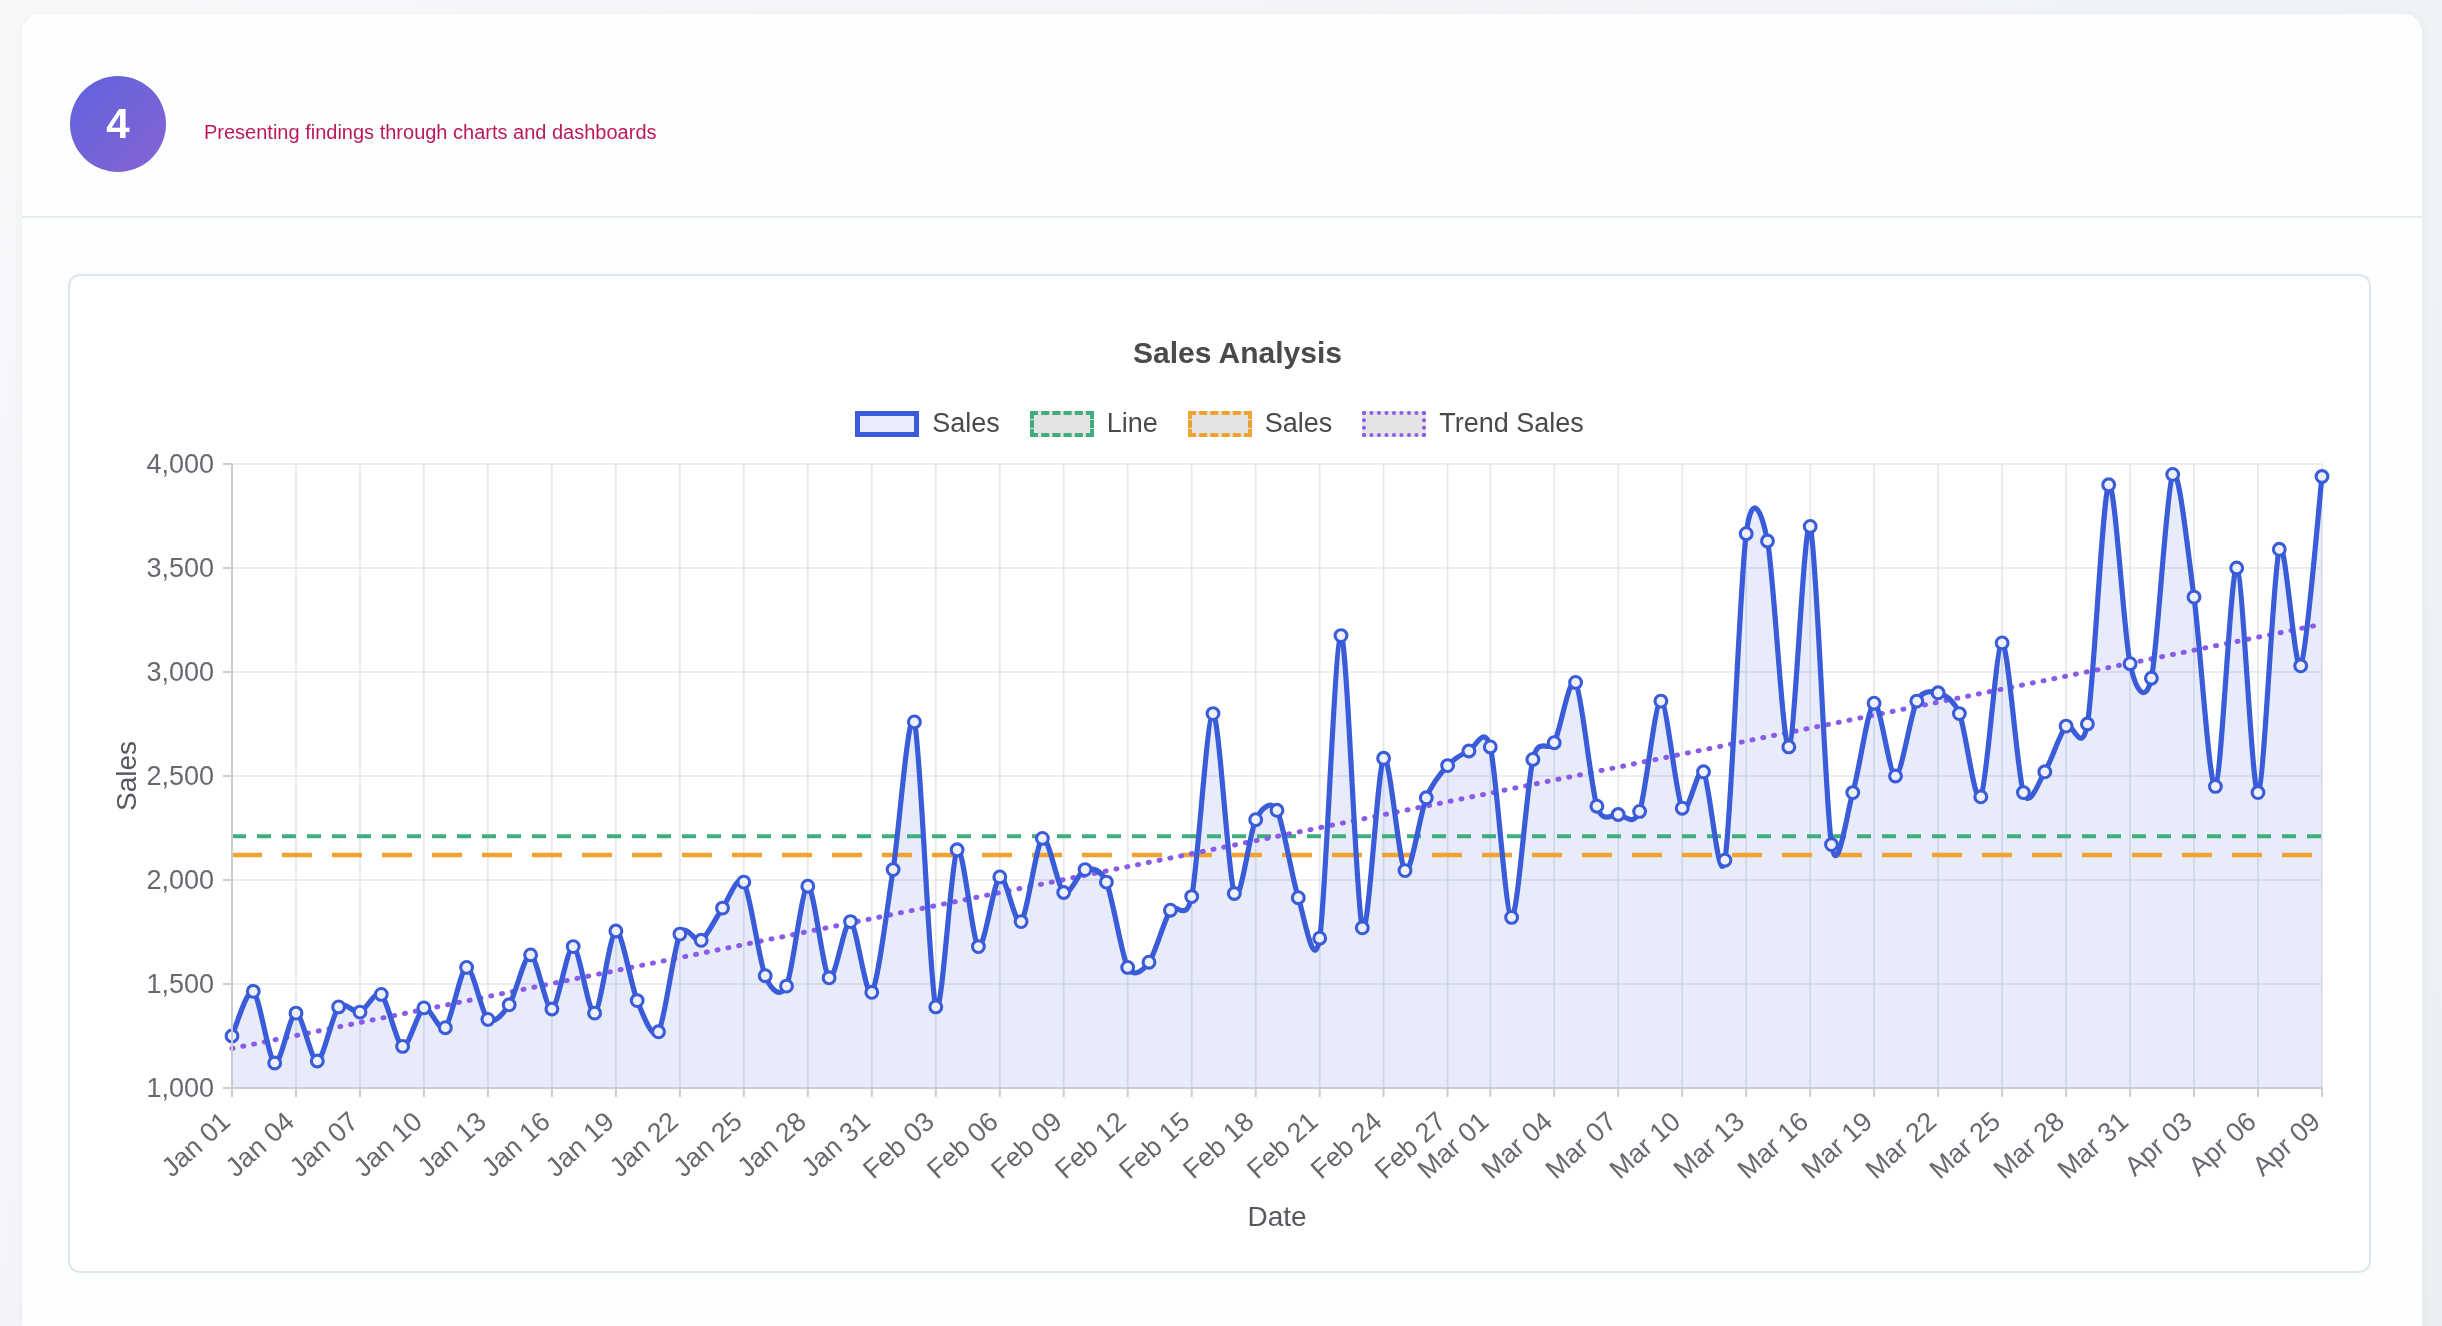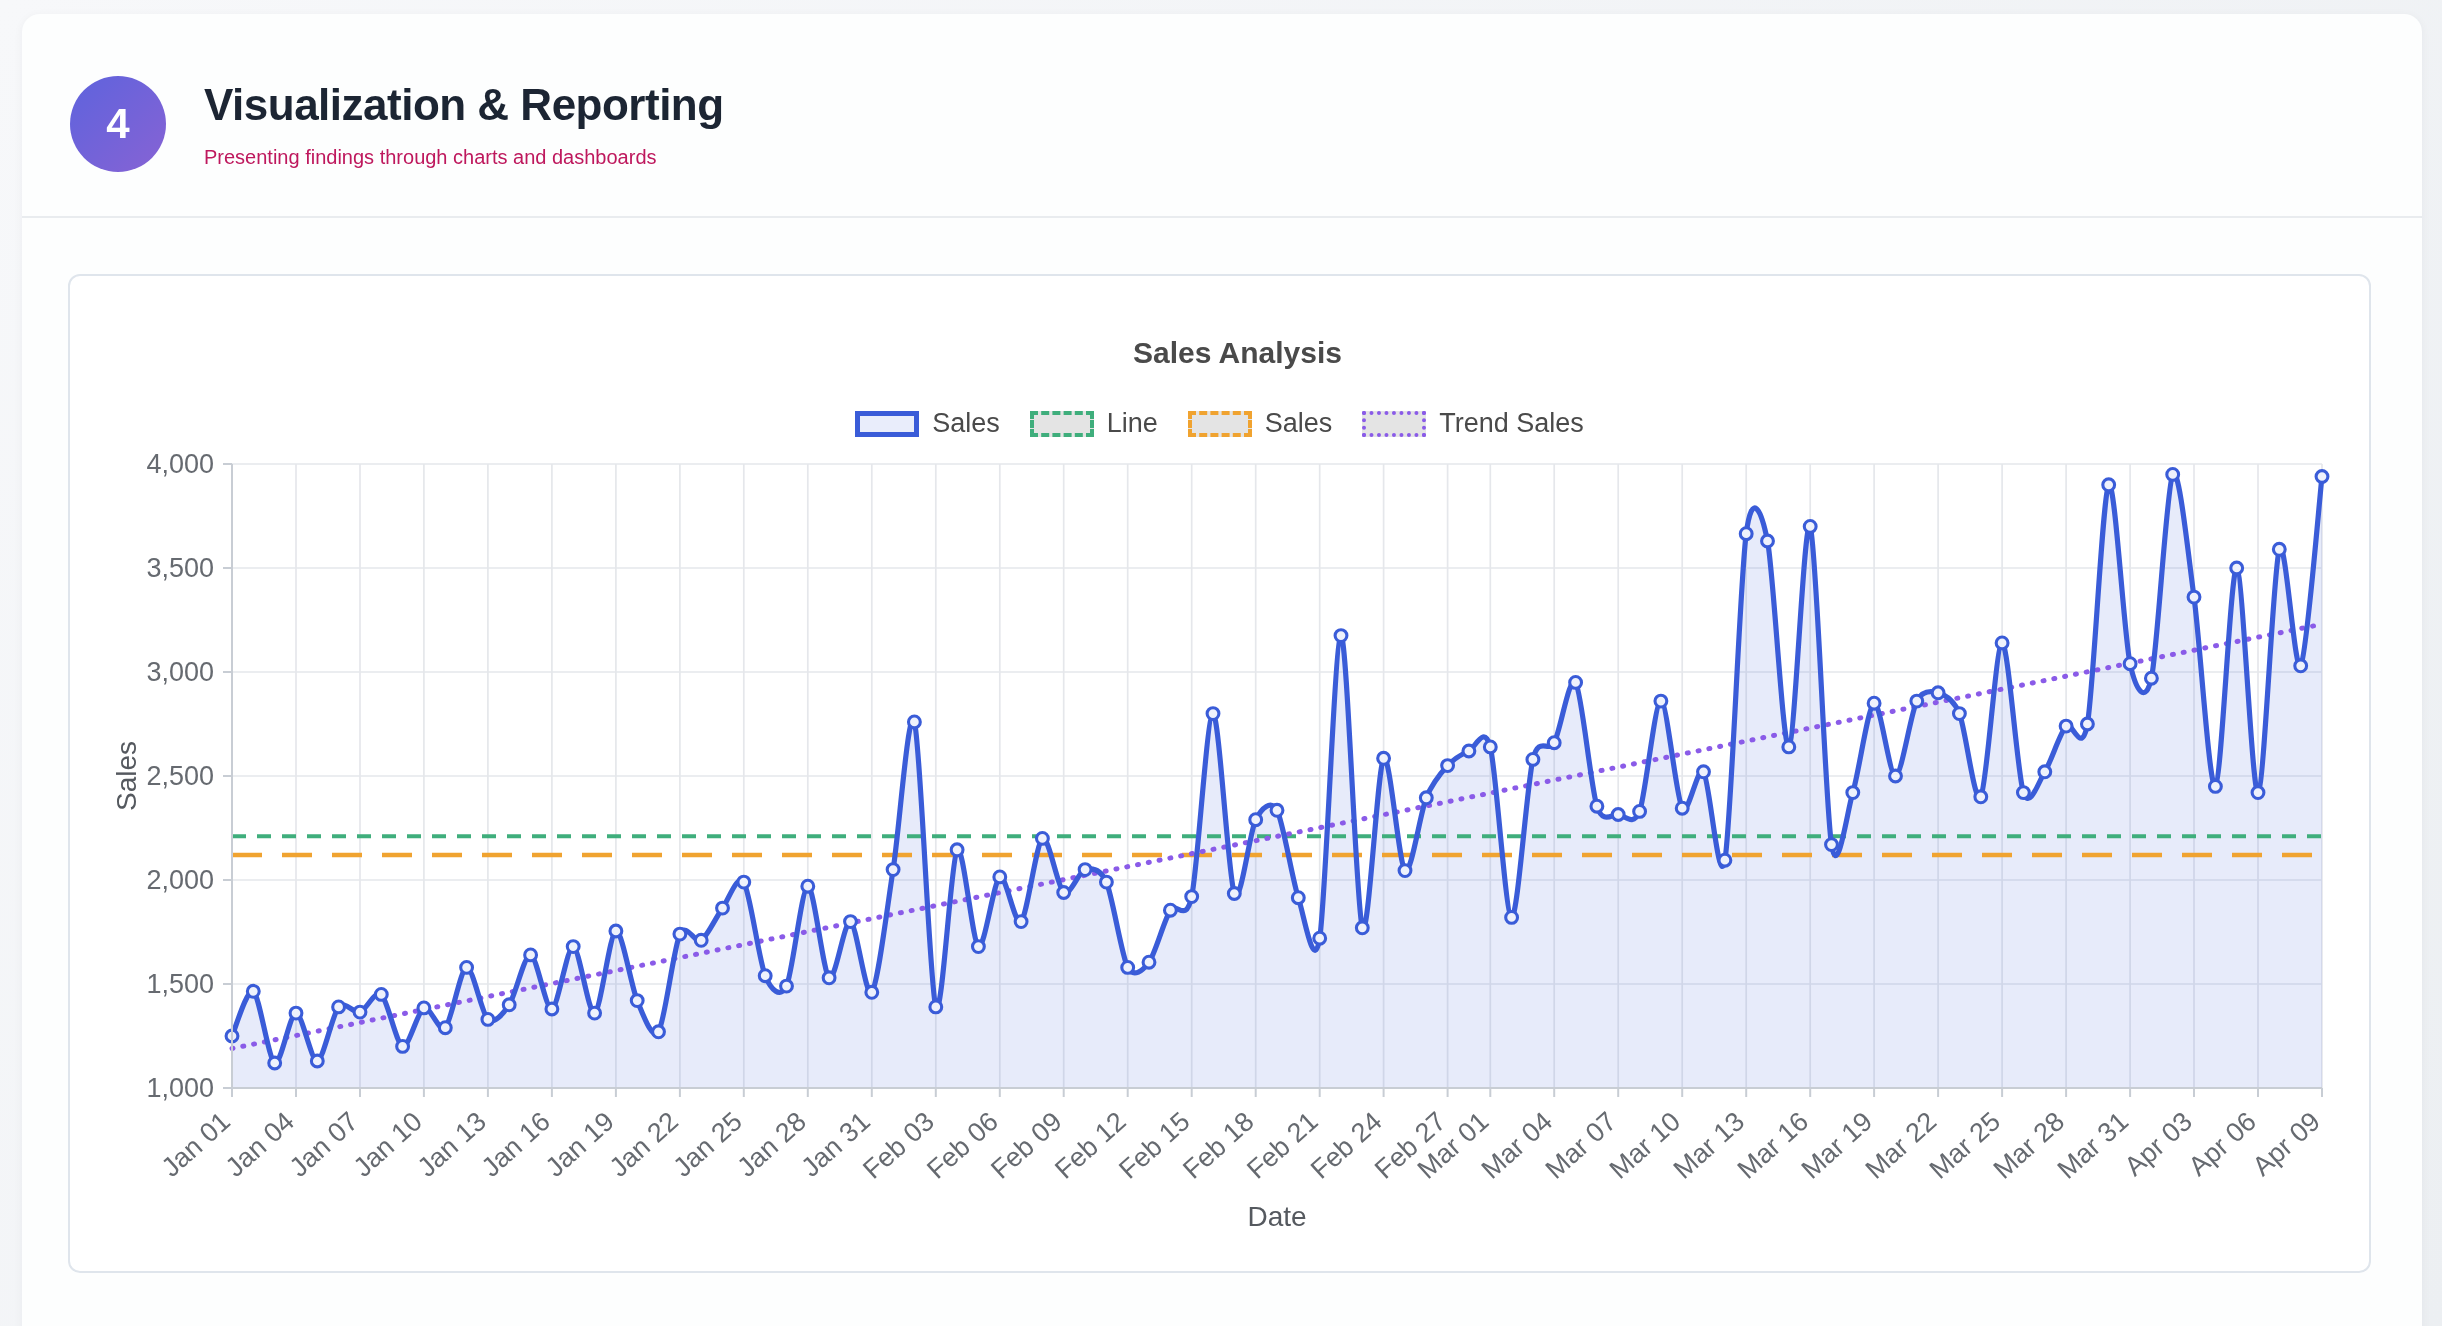--- a/index.html
+++ b/index.html
@@ -33,21 +33,20 @@
 </style>
 </head>
 <body>
 
 <div class="outer-card">
   <div class="header">
     <div class="badge">
       <span>4</span>
     </div>
     <div>
-      <div class="header-title">Visualization &amp; Reporting</div>
       <div class="header-subtitle">Presenting findings through charts and dashboards</div>
     </div>
   </div>
   <div class="divider"></div>
 
   <div class="chart-card">
     <div class="chart-title">Sales Analysis</div>
     <div class="legend-row" id="legend-row">
         <div class="legend-item">
           <span class="legend-swatch sw-sales"></span>

